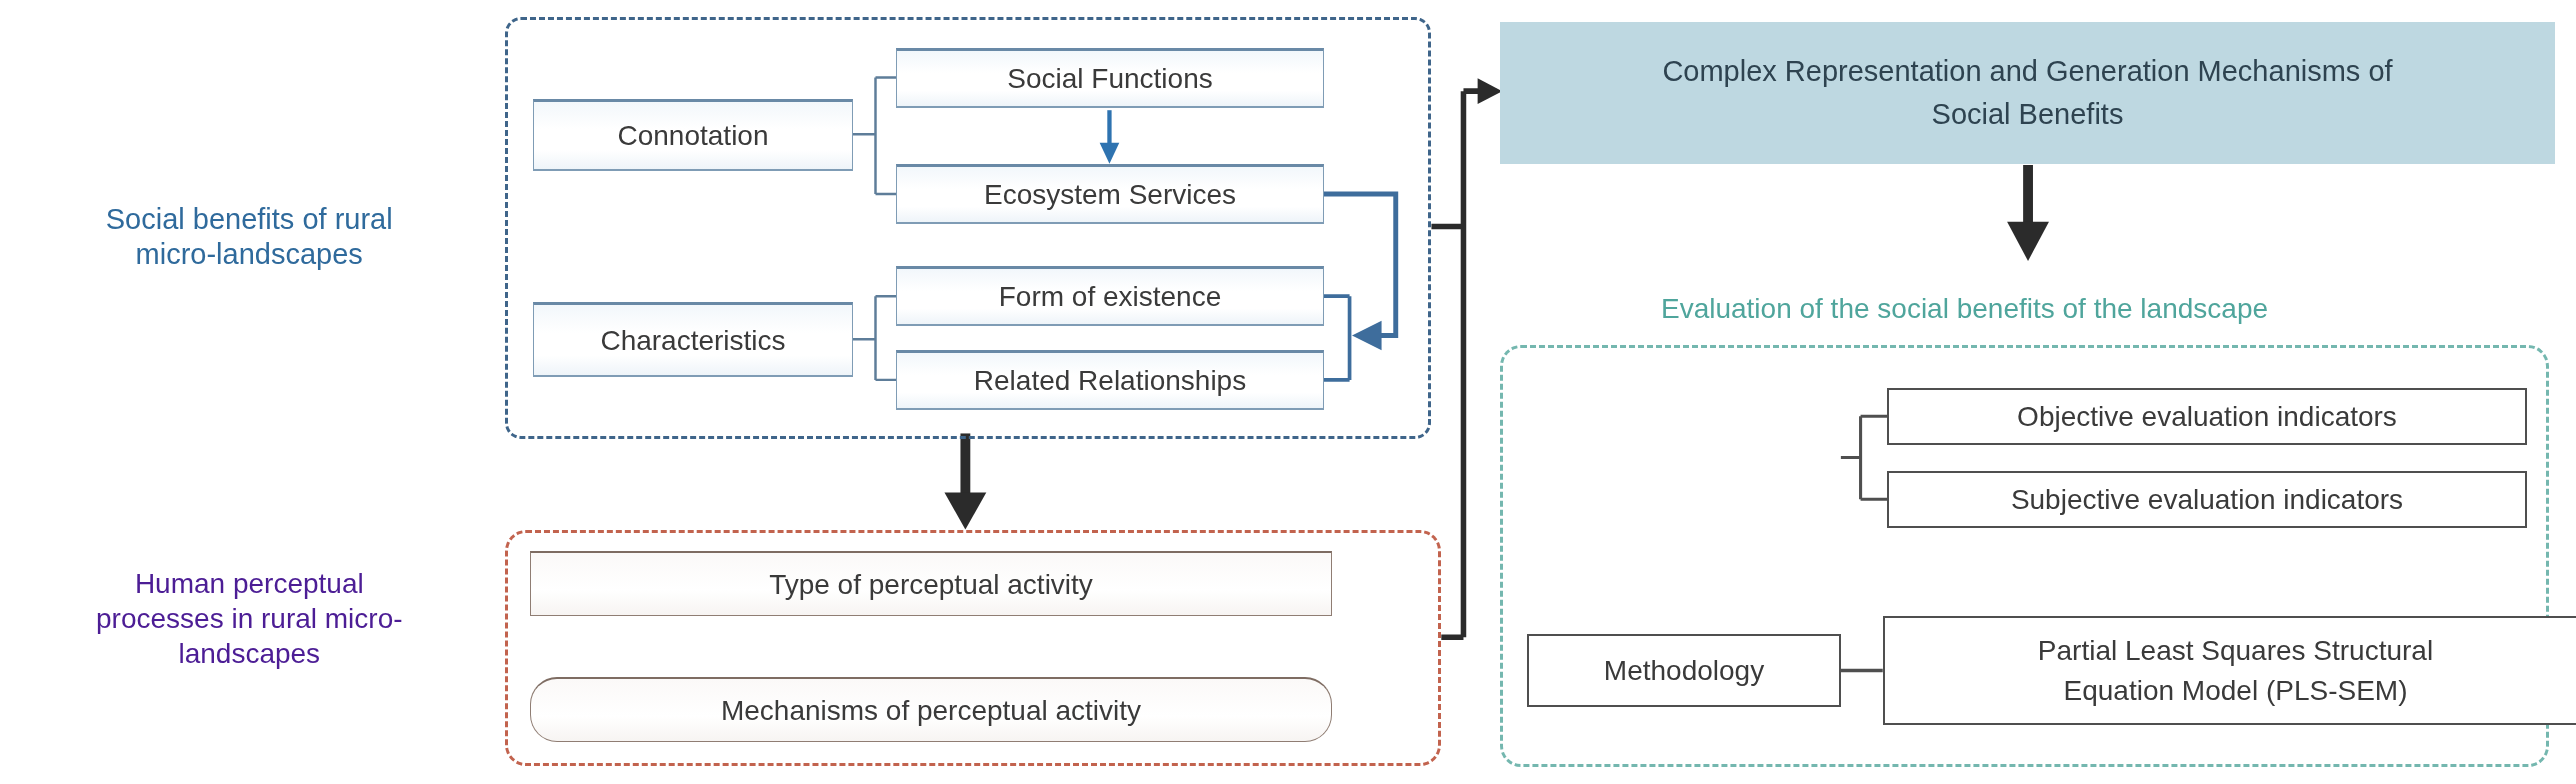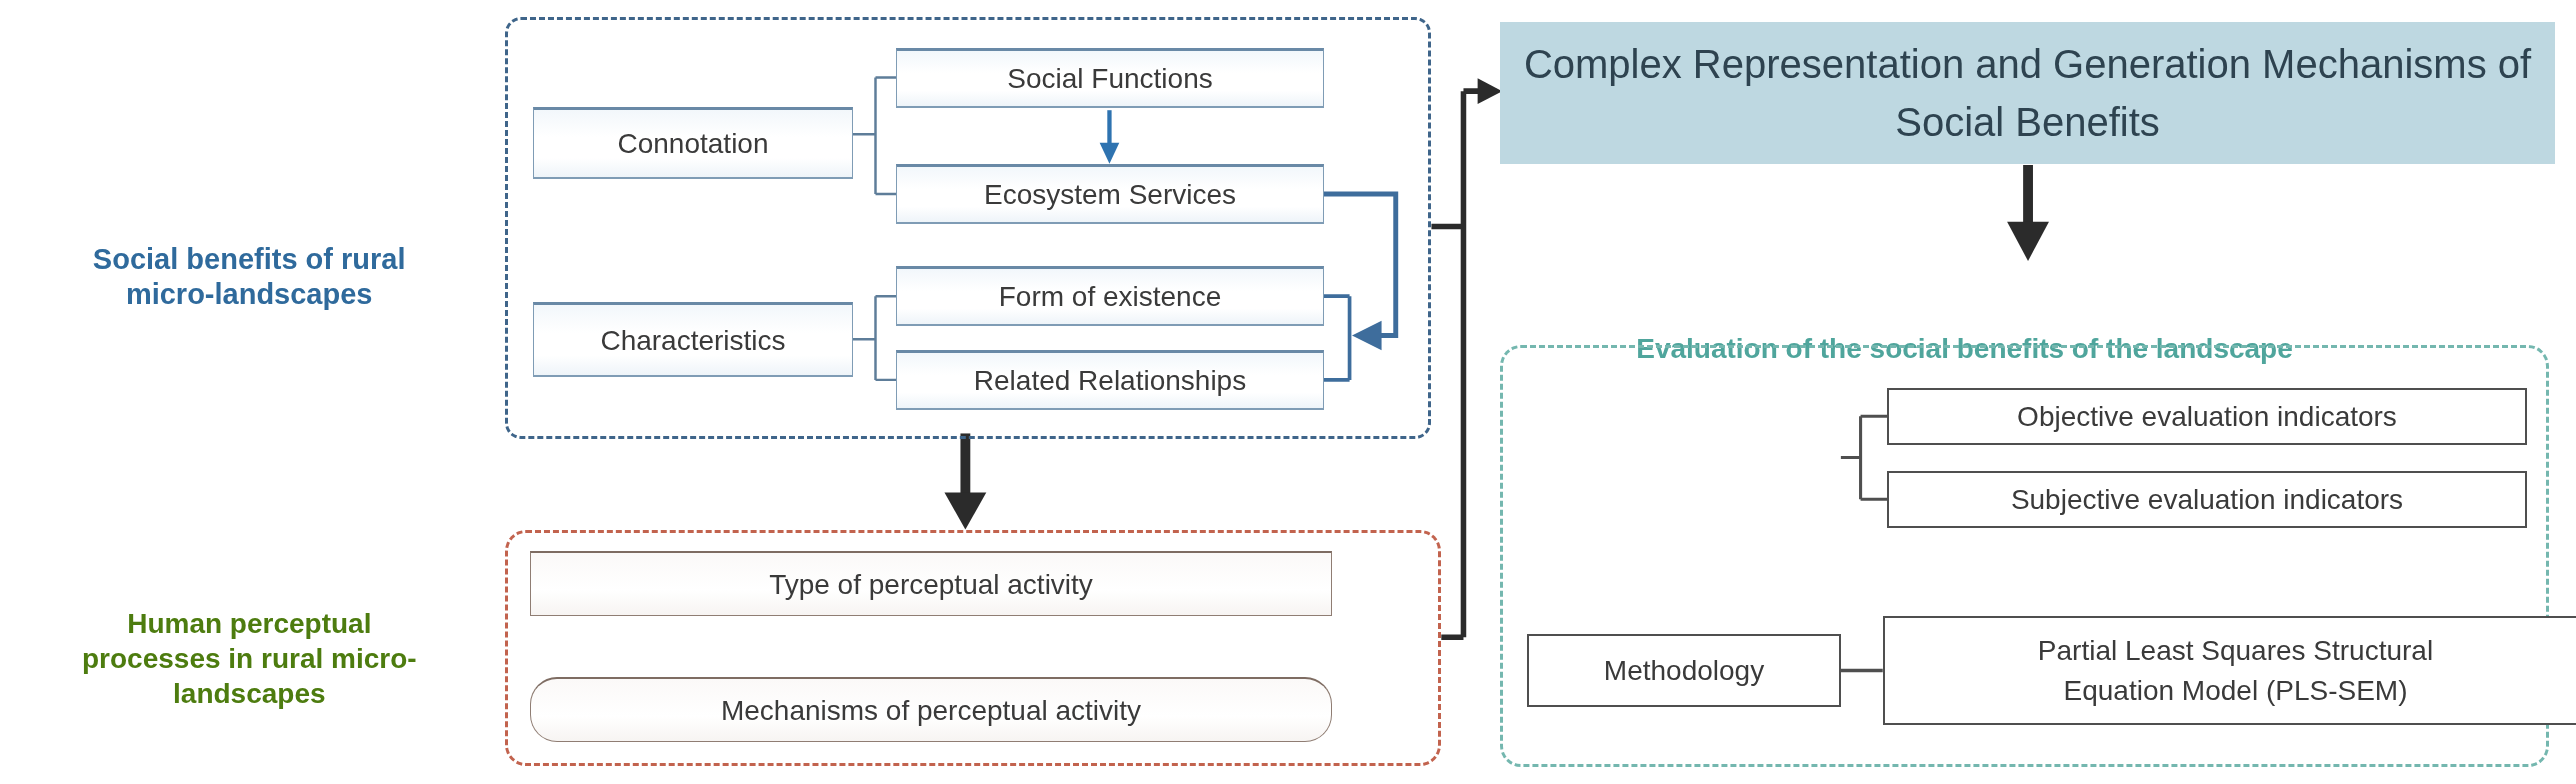--- a/index.html
+++ b/index.html
@@ -32,39 +32,38 @@
     background:linear-gradient(180deg,#fbf9f8 0%,#ffffff 60%,#f7f4f2 100%);
   }
   .n-gray{
     border:2.5px solid #4f4f4f;
     background:#ffffff;
   }
   .n-teal-fill{
     background:#bed8e1;
     border:none;
     color:#2e4350;
-    font-size:40px;
+    font-size:29px;
     line-height:1.45;
   }
   .group{
     position:absolute;
     box-sizing:border-box;
     background:transparent;
   }
   .g-blue{border:3.7px dashed #3f658a;border-radius:16px;}
   .g-orange{border:3.7px dashed #c2634e;border-radius:21px;}
   .g-teal{border:3.7px dashed #74b7af;border-radius:21px;}
   .side-label{
     position:absolute;
     text-align:center;
-    font-weight:bold;
-    margin-top:40px;
+    font-weight:normal;
   }
   .lbl-blue{color:#2f6a9c;font-size:29px;line-height:1.22;}
-  .lbl-orange{color:#4d7c0f;font-size:28px;line-height:1.25;}
+  .lbl-orange{color:#4c1d95;font-size:28px;line-height:1.25;}
   .lbl-teal{color:#4fa59c;font-size:28px;line-height:1.2;}
   .multiline{white-space:pre-line;}
   #connector-layer{
     position:absolute;left:0;top:0;width:2576px;height:785px;
     pointer-events:none;
   }
 </style>
 </head>
 <body>
 
@@ -98,21 +97,21 @@
     <path d="M2990 1089 H3058" stroke="#4f4f4f" stroke-width="6" fill="none"></path>
   </svg>
 
   <div class="side-label lbl-blue multiline" style="left:6.2px;top:202px;width:486px;">Social benefits of rural
 micro-landscapes</div>
   <div class="side-label lbl-orange multiline" style="left:12.3px;top:566px;width:474px;">Human perceptual
 processes in rural micro-
 landscapes</div>
 
   <div class="group g-blue" style="left:505px;top:16.6px;width:926px;height:422px;"></div>
-  <div class="node n-blue" style="left:533px;top:107px;width:320px;height:72px;">
+  <div class="node n-blue" style="left:533px;top:99px;width:320px;height:72px;">
     <span>Connotation</span>
   </div>
   <div class="node n-blue" style="left:896px;top:48px;width:428px;height:60px;">
     <span>Social Functions</span>
   </div>
   <div class="node n-blue" style="left:896px;top:164px;width:428px;height:60px;">
     <span>Ecosystem Services</span>
   </div>
   <div class="node n-blue" style="left:896px;top:266px;width:428px;height:60px;">
     <span>Form of existence</span>

